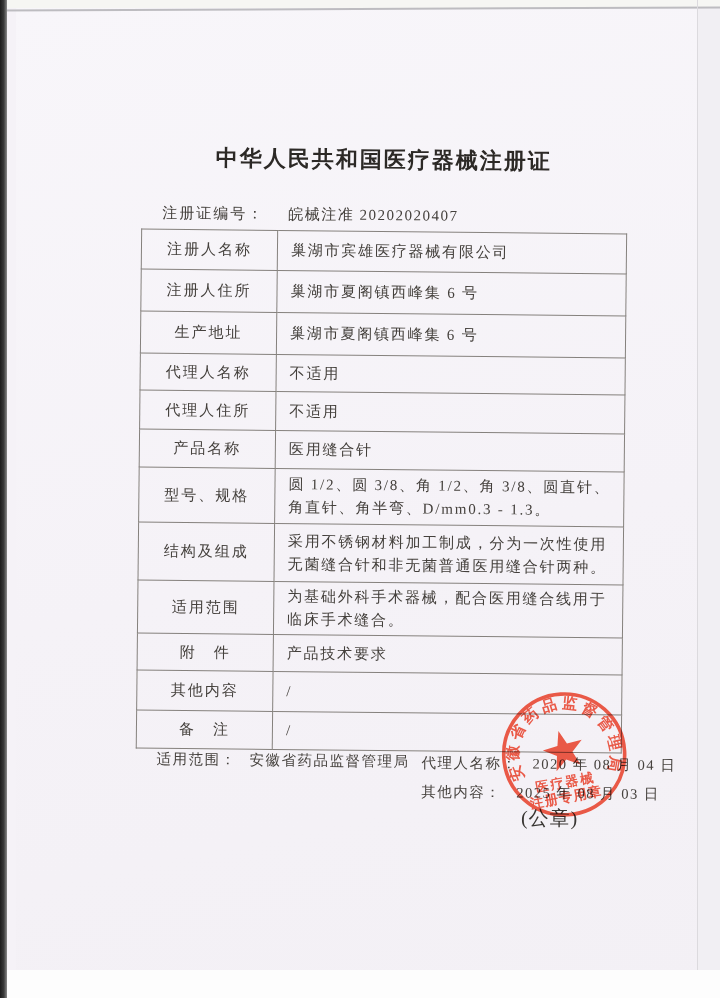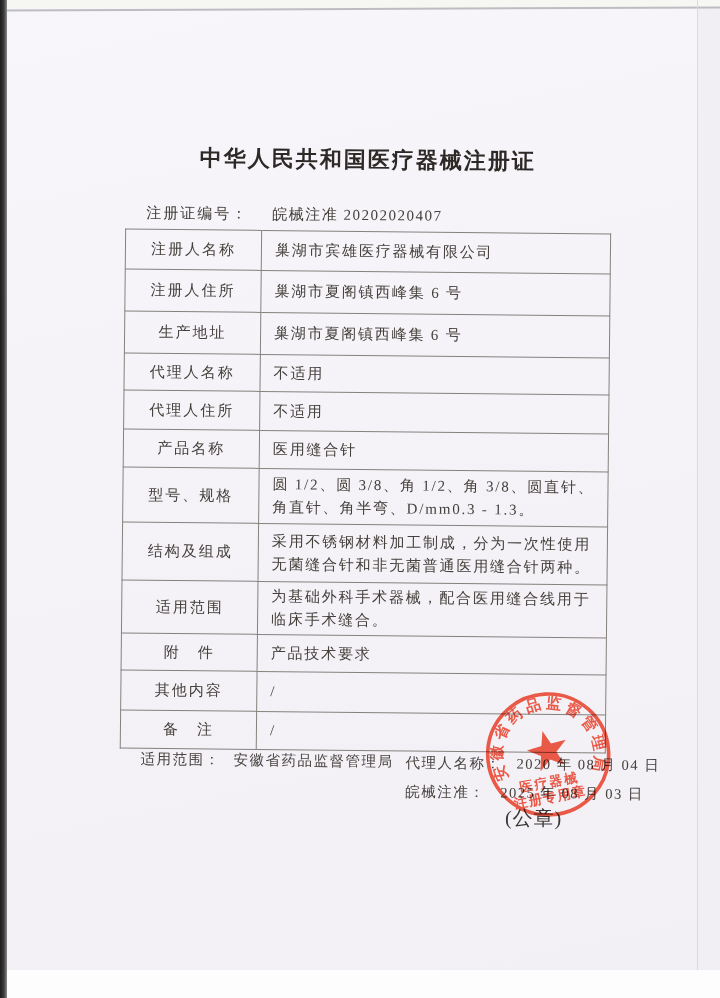--- a/index.html
+++ b/index.html
@@ -32,20 +32,21 @@
     position:absolute; left:697px; top:0; width:1px; height:970px;
     background:#dcdade; z-index:4;
   }
   .edge-right {
     position:absolute; left:698px; top:0; width:22px; height:970px;
     background:#f1eff3; z-index:3;
   }
   .paper {
     position:absolute; inset:0;
     background:linear-gradient(168deg,#f8f6fa 0%,#f5f2f7 55%,#f3f0f5 100%);
+    margin-left:16px;
   }
   .content {
     position:absolute; inset:0;
     transform:rotate(0.6deg); transform-origin:80px 150px;
   }
   .doc-title {
     position:absolute; left:0; top:142px; width:736px;
     text-align:center; font-size:22px; font-weight:bold;
     letter-spacing:2px; color:#2c2926;
   }
@@ -168,21 +169,21 @@
 
     <div class="footer-left">
       <span>适用范围：</span><span class="dept-value">安徽省药品监督管理局</span>
     </div>
 
     <div class="date-line1">
       <span>代理人名称：</span><span class="date-value">2020 年 08 月 04 日</span>
     </div>
 
     <div class="date-line2">
-      <span>皖械注准：</span><span class="date-value">2025 年 08 月 03 日</span>
+      <span>其他内容：</span><span class="date-value">2025 年 08 月 03 日</span>
     </div>
 
     <div class="seal-note">(公章)</div>
 
     <svg class="stamp" viewBox="0 0 132 132">
       <defs>
         <path id="arcPath" d="M 26.2 89 A 46 46 0 1 1 105.8 89"></path>
       </defs>
       <circle cx="66" cy="66" r="60" fill="none" stroke-width="3.6" stroke="#e8432e"></circle>
       <polygon points="0,-21 4.9,-6.8 19.97,-6.49 7.98,2.59 12.35,16.99 0,8.4 -12.35,16.99 -7.98,2.59 -19.97,-6.49 -4.9,-6.8" transform="translate(66,63) rotate(-12)" fill="#e8432e"></polygon>

